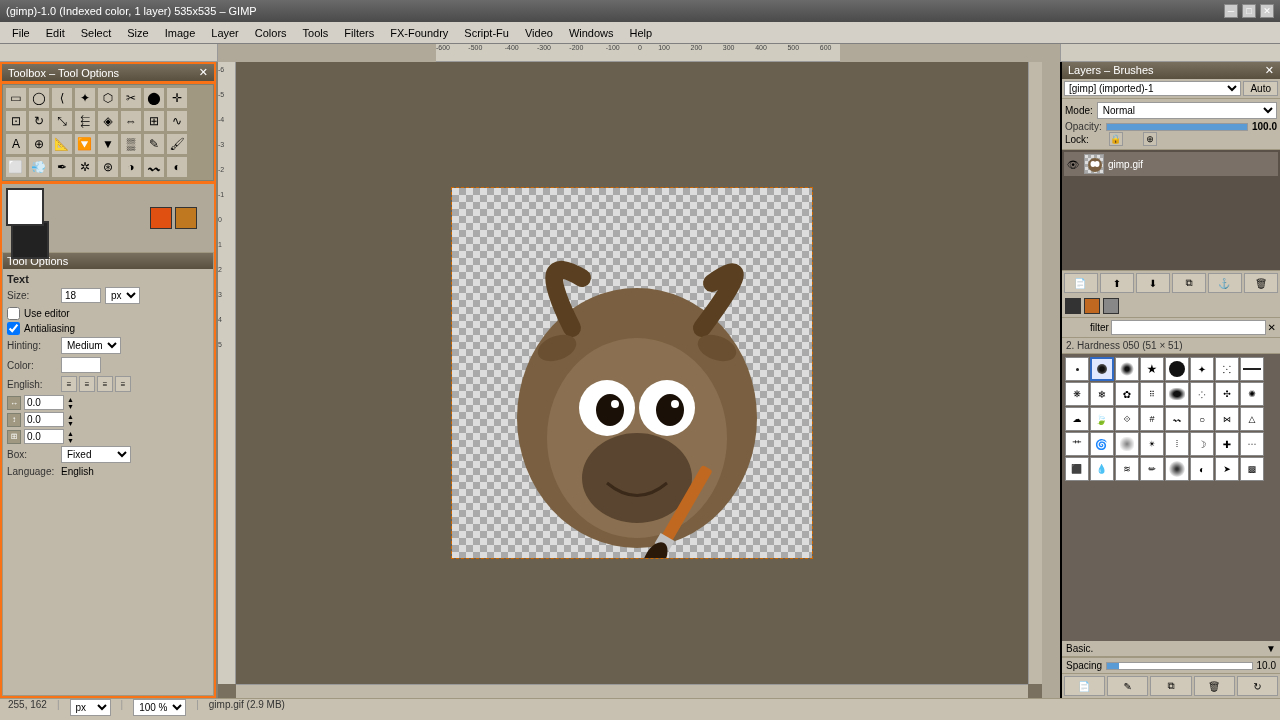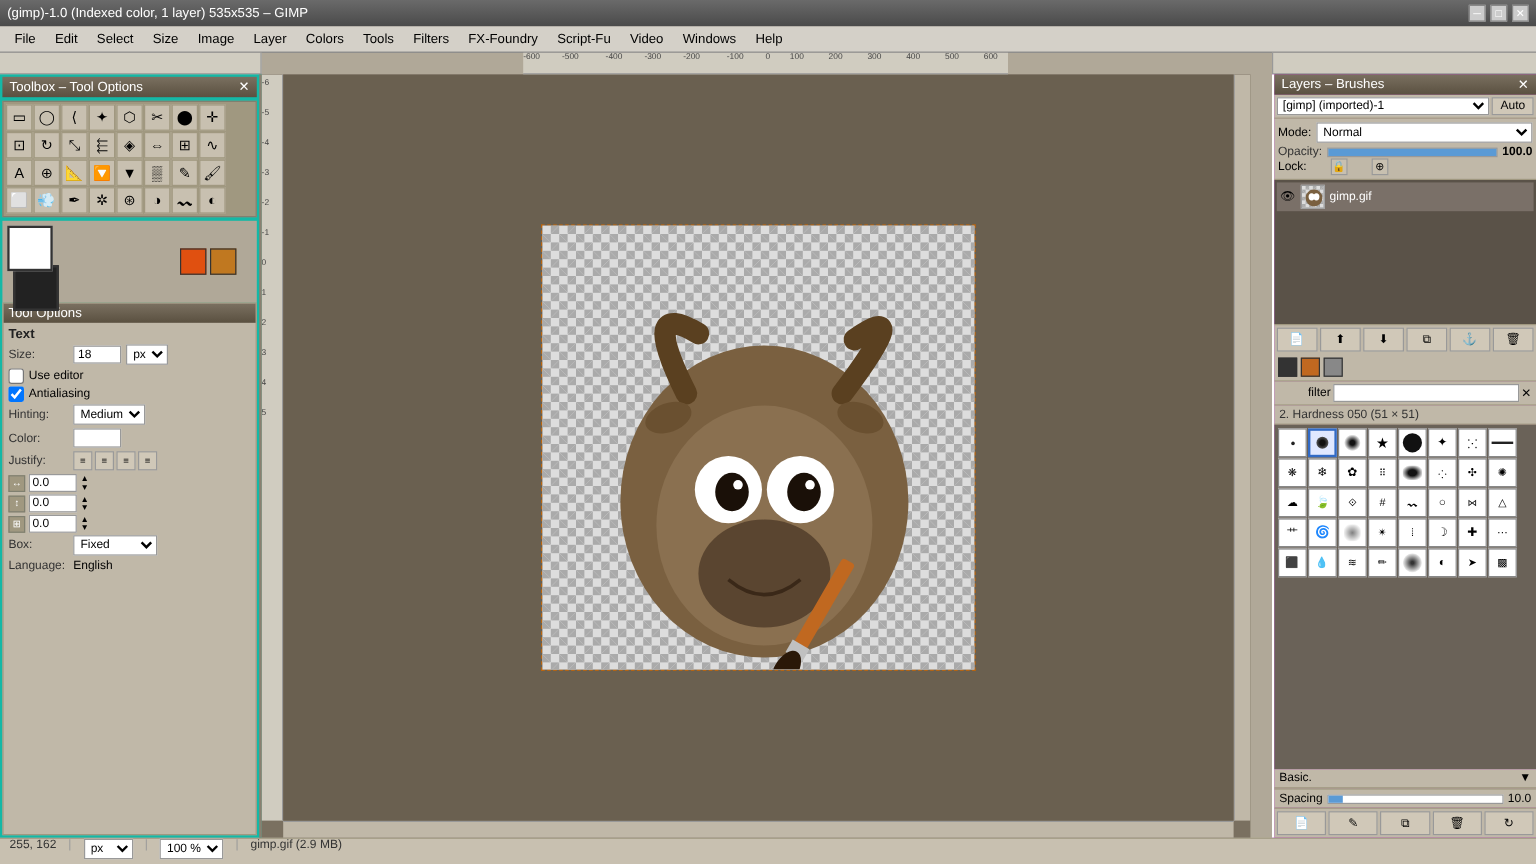--- a/index.html
+++ b/index.html
@@ -59,21 +59,21 @@
       margin-right: 220px;
       border-bottom: 1px solid #999;
       position: relative;
       font-size: 8px;
       overflow: hidden;
     }
 
     
     #toolbox {
       width: 218px;
-      background: #14b8a6;
+      background: #f97316;
       border-right: 2px solid #8a8070;
       display: flex;
       flex-direction: column;
       padding: 2px;
     }
     #toolbox-header {
       background: linear-gradient(to bottom, #7a7060, #5a5040);
       color: #fff;
       font-size: 11px;
       padding: 2px 6px;
@@ -243,22 +243,22 @@
       width: 360px; height: 360px;
       background: 
         repeating-conic-gradient(#aaa 0% 25%, #ddd 0% 50%) 0 0 / 12px 12px;
       position: relative;
       overflow: hidden;
     }
 
     
     #right-panel {
       width: 220px;
-      background: #a21caf;
-      border-left: 2px solid #ffffff;
+      background: #c2410c;
+      border-left: 2px solid #000000;
       display: flex;
       flex-direction: column;
       margin-left: 18px;
     }
     #layers-header {
       background: linear-gradient(to bottom, #7a7060, #5a5040);
       color: #fff;
       padding: 2px 6px;
       font-size: 11px;
       display: flex;
@@ -666,21 +666,21 @@
           <option>Full</option>
         </select>
       </div>
 
       <div class="option-row">
         <span class="option-label">Color:</span>
         <div style="width:40px; height:16px; background:#ffffff; border:1px solid #999;"></div>
       </div>
 
       <div class="option-row">
-        <span class="option-label">Justify:</span>
+        <span class="option-label">English:</span>
         <div class="justify-btns">
           <div class="justify-btn">≡</div>
           <div class="justify-btn">≡</div>
           <div class="justify-btn">≡</div>
           <div class="justify-btn">≡</div>
         </div>
       </div>
 
       <div class="offset-row">
         <div class="offset-icon">↔</div>

